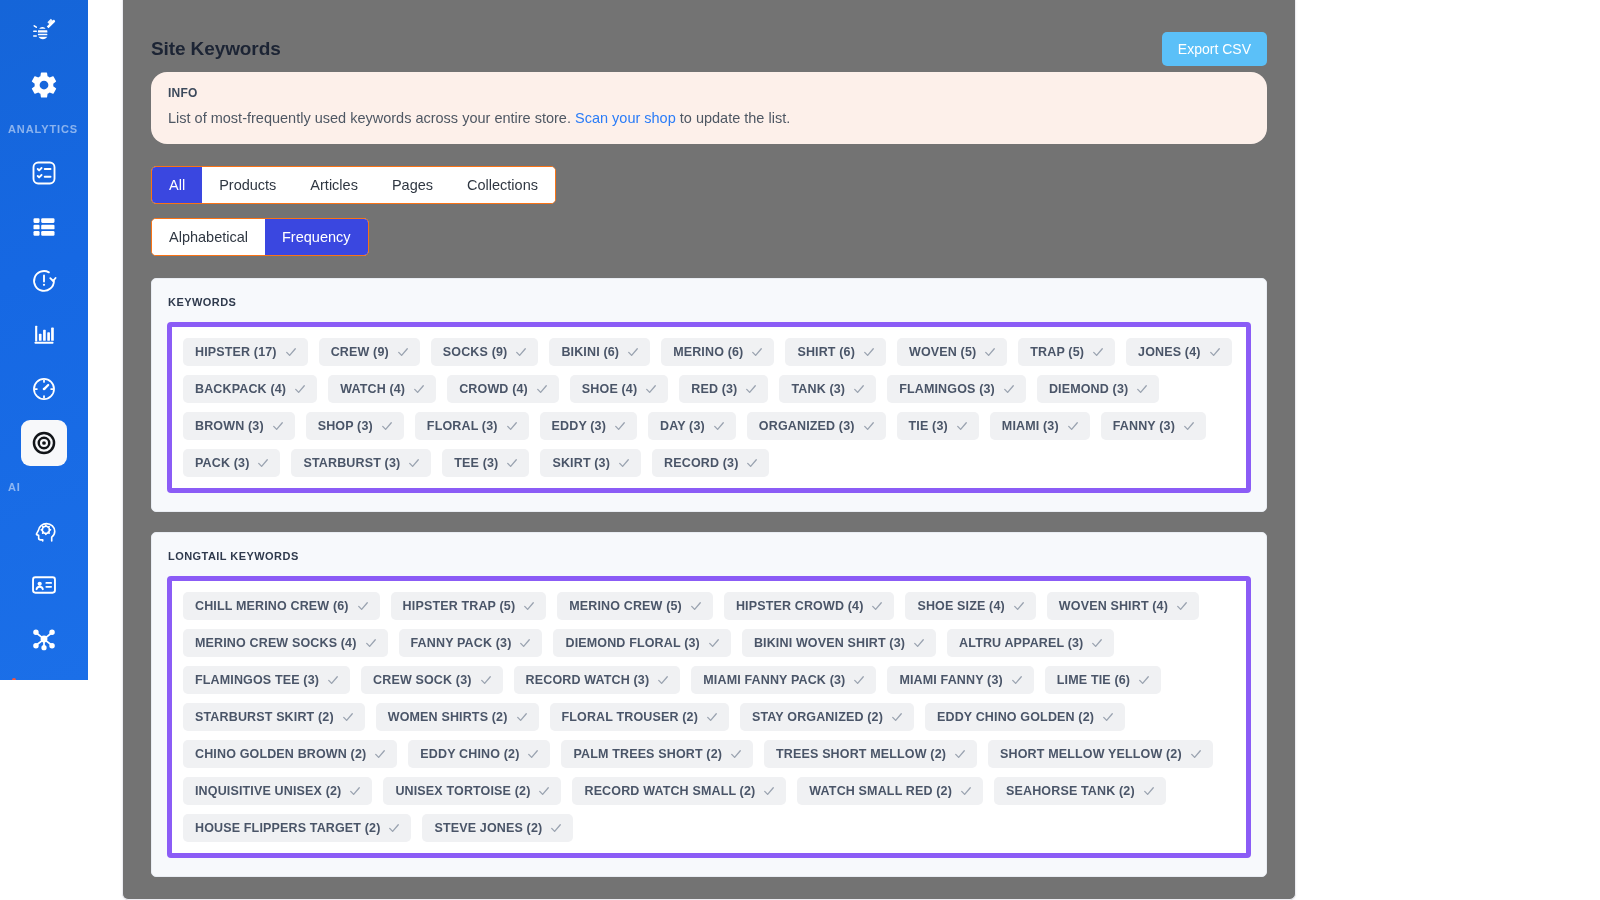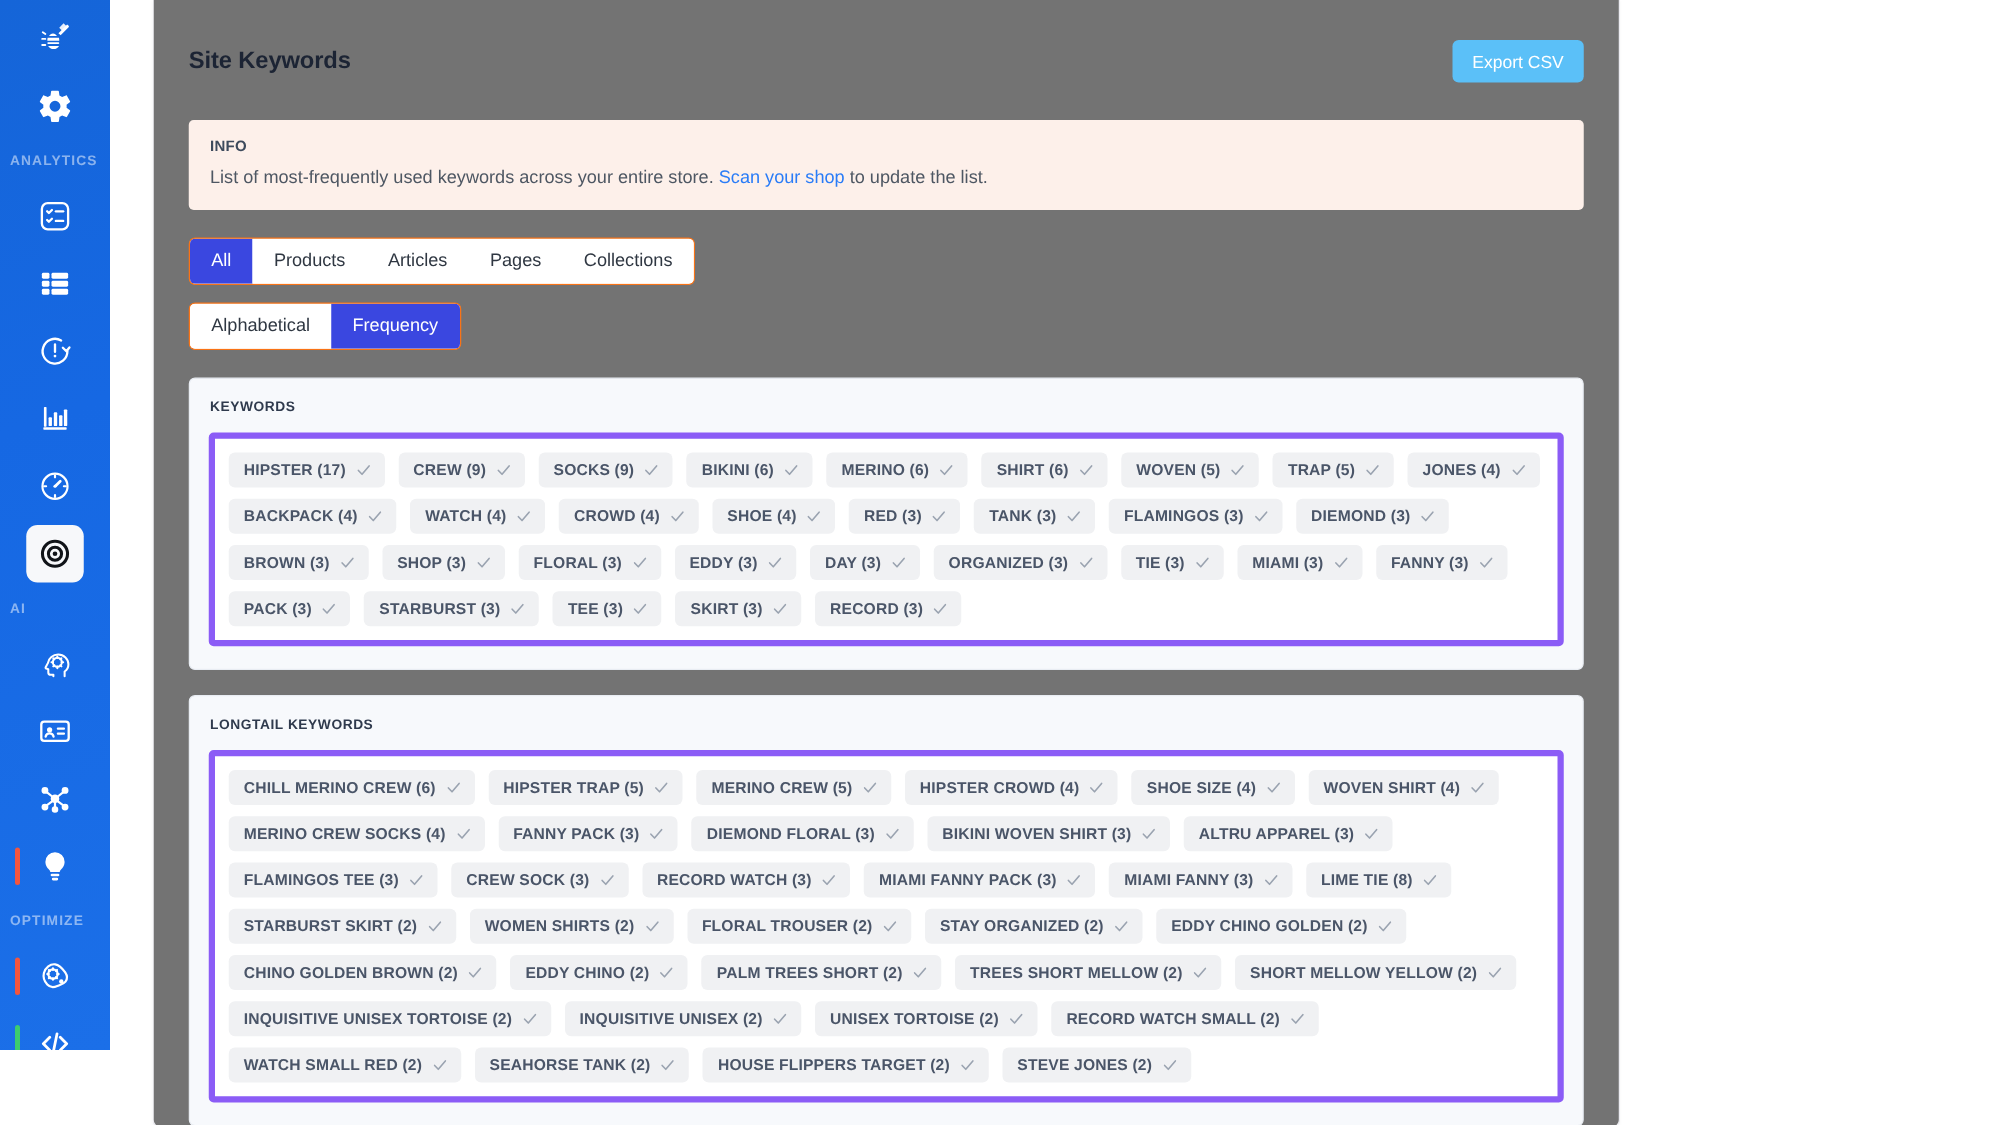--- a/index.html
+++ b/index.html
@@ -6,21 +6,21 @@
   html, body {
     width: 1600px; height: 900px;
     font-family: "Liberation Sans", sans-serif;
     background: #ffffff;
     overflow: hidden;
   }
   .app { display: flex; width: 1600px; height: 900px; }
 
   
   .sidebar {
-    width: 88px; flex: 0 0 88px; height: 840px;
+    width: 88px; flex: 0 0 88px; height: 680px;
     background: linear-gradient(160deg, #1565d8 0%, #1668e3 40%, #1b6fe8 100%);
     position: relative;
     overflow: hidden;
     padding-top: 4px;
   }
   .side-item {
     position: relative;
     height: 54px;
     display: flex; align-items: center; justify-content: center;
     margin: 0 0 0 0;
@@ -78,23 +78,23 @@
     color: #ffffff;
     font-size: 14px;
     border: none;
     border-radius: 5px;
     padding: 9px 16px;
     cursor: pointer;
     font-family: "Liberation Sans", sans-serif;
   }
 
   .info-banner {
-    margin-top: 24px;
+    margin-top: 0;
     background: #fdf0ea;
-    border-radius: 4px;
+    border-radius: 16px;
     padding: 14px 17px 16px 17px;
   }
   .info-title {
     font-size: 12px; font-weight: 700; color: #3d4a5c;
     letter-spacing: .2px; margin-bottom: 9px;
   }
   .info-text { font-size: 14.5px; color: #4e5763; line-height: 1.3; }
   .info-text a { color: #2a7cf7; text-decoration: none; }
 
   
@@ -656,21 +656,21 @@
                 <path d="M2 7.4L5.4 11 12 3.2"></path>
               </svg>
             </div>
             <div class="tag">
               <span class="tag-label">MIAMI FANNY (3)</span>
               <svg class="check" width="12" height="12" viewBox="0 0 14 14" fill="none" stroke="#9aa3b0" stroke-width="1.5" stroke-linecap="round" stroke-linejoin="round">
                 <path d="M2 7.4L5.4 11 12 3.2"></path>
               </svg>
             </div>
             <div class="tag">
-              <span class="tag-label">LIME TIE (8)</span>
+              <span class="tag-label">LIME TIE (6)</span>
               <svg class="check" width="12" height="12" viewBox="0 0 14 14" fill="none" stroke="#9aa3b0" stroke-width="1.5" stroke-linecap="round" stroke-linejoin="round">
                 <path d="M2 7.4L5.4 11 12 3.2"></path>
               </svg>
             </div>
             <div class="tag">
               <span class="tag-label">STARBURST SKIRT (2)</span>
               <svg class="check" width="12" height="12" viewBox="0 0 14 14" fill="none" stroke="#9aa3b0" stroke-width="1.5" stroke-linecap="round" stroke-linejoin="round">
                 <path d="M2 7.4L5.4 11 12 3.2"></path>
               </svg>
             </div>
@@ -717,26 +717,20 @@
               </svg>
             </div>
             <div class="tag">
               <span class="tag-label">TREES SHORT MELLOW (2)</span>
               <svg class="check" width="12" height="12" viewBox="0 0 14 14" fill="none" stroke="#9aa3b0" stroke-width="1.5" stroke-linecap="round" stroke-linejoin="round">
                 <path d="M2 7.4L5.4 11 12 3.2"></path>
               </svg>
             </div>
             <div class="tag">
               <span class="tag-label">SHORT MELLOW YELLOW (2)</span>
-              <svg class="check" width="12" height="12" viewBox="0 0 14 14" fill="none" stroke="#9aa3b0" stroke-width="1.5" stroke-linecap="round" stroke-linejoin="round">
-                <path d="M2 7.4L5.4 11 12 3.2"></path>
-              </svg>
-            </div>
-            <div class="tag">
-              <span class="tag-label">INQUISITIVE UNISEX TORTOISE (2)</span>
               <svg class="check" width="12" height="12" viewBox="0 0 14 14" fill="none" stroke="#9aa3b0" stroke-width="1.5" stroke-linecap="round" stroke-linejoin="round">
                 <path d="M2 7.4L5.4 11 12 3.2"></path>
               </svg>
             </div>
             <div class="tag">
               <span class="tag-label">INQUISITIVE UNISEX (2)</span>
               <svg class="check" width="12" height="12" viewBox="0 0 14 14" fill="none" stroke="#9aa3b0" stroke-width="1.5" stroke-linecap="round" stroke-linejoin="round">
                 <path d="M2 7.4L5.4 11 12 3.2"></path>
               </svg>
             </div>

